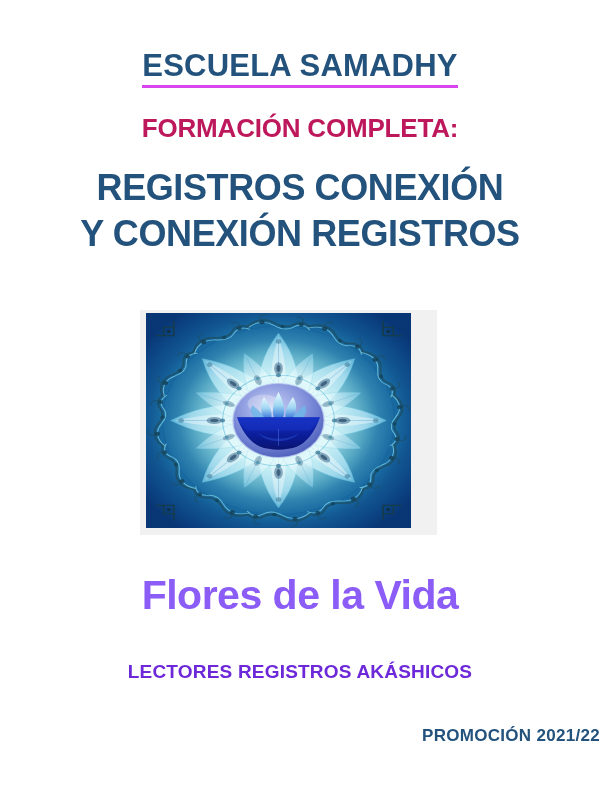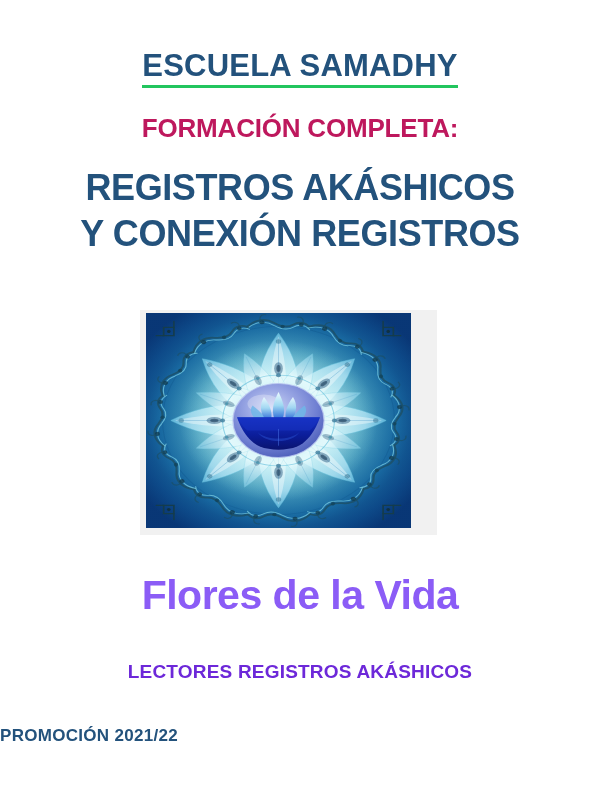--- a/index.html
+++ b/index.html
@@ -31,21 +31,21 @@
     width: 600px;
     text-align: center;
     font-size: 31px;
     font-weight: 700;
     letter-spacing: 0.2px;
     color: #23527c;
     line-height: 1.05;
   }
   .school-name .ul {
     display: inline-block;
-    border-bottom: 3px solid #22c55e;
+    border-bottom: 3px solid #d946ef;
     padding-bottom: 2px;
   }
 
   .subtitle {
     position: absolute;
     left: 0;
     top: 113px;
     width: 600px;
     text-align: center;
     font-size: 26px;
@@ -111,40 +111,40 @@
     font-weight: 700;
     letter-spacing: 0.2px;
     color: #6d28d9;
   }
 
   .promo {
     position: absolute;
     left: 0;
     top: 726px;
     width: 600px;
-    text-align: left;
+    text-align: right;
     font-size: 17px;
     font-weight: 700;
     letter-spacing: 0.3px;
     color: #23527c;
   }
 </style>
 </head>
 <body>
 
 <div class="page">
 
   <div class="school-name">
     <span class="ul">ESCUELA SAMADHY</span>
   </div>
 
   <div class="subtitle">FORMACIÓN COMPLETA:</div>
 
   <div class="main-title">
-    <span class="line">REGISTROS AKÁSHICOS</span>
+    <span class="line">REGISTROS CONEXIÓN</span>
     <span class="line">Y CONEXIÓN REGISTROS</span>
   </div>
 
   <div class="art-panel"></div>
 
   <div class="mandala-wrap">
     <svg viewBox="0 0 256 256" preserveAspectRatio="none" xmlns="http://www.w3.org/2000/svg">
       <defs>
         <radialGradient id="bgGlow" cx="50%" cy="50%" r="62%">
           <stop offset="0%" stop-color="#f2fdfd"></stop>

